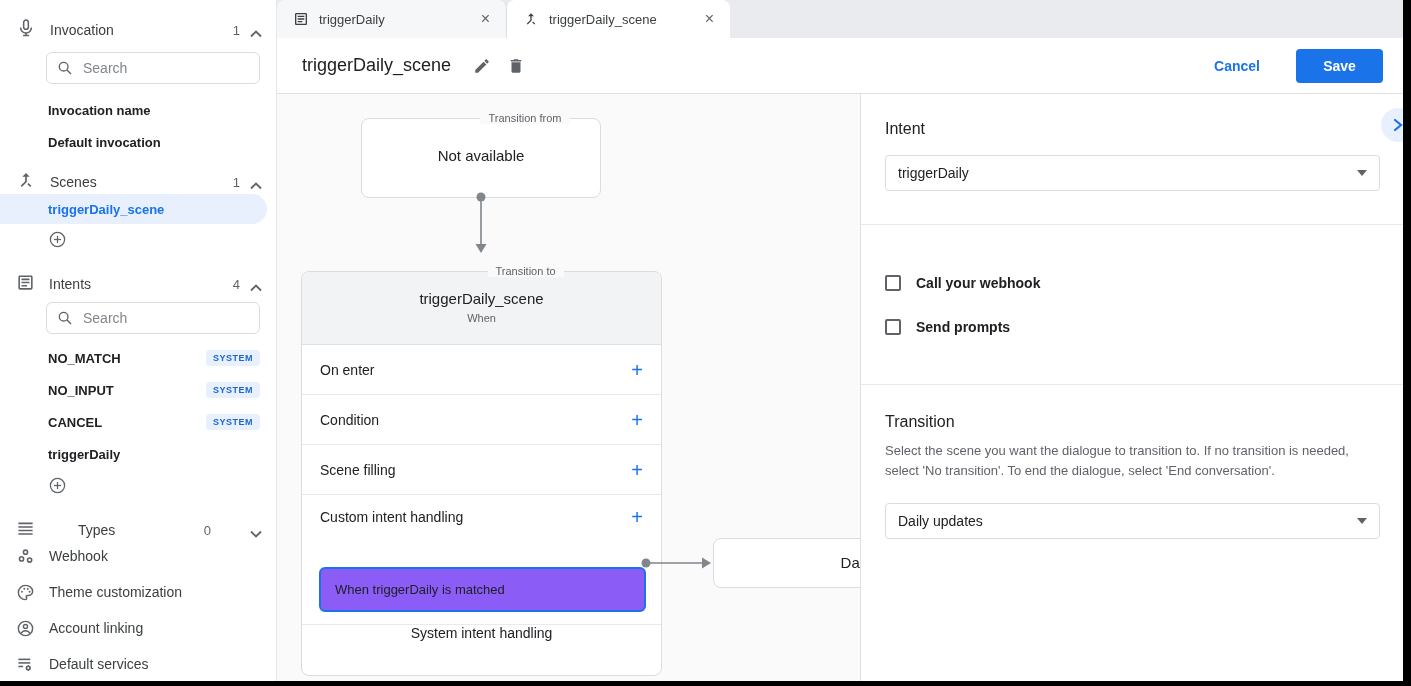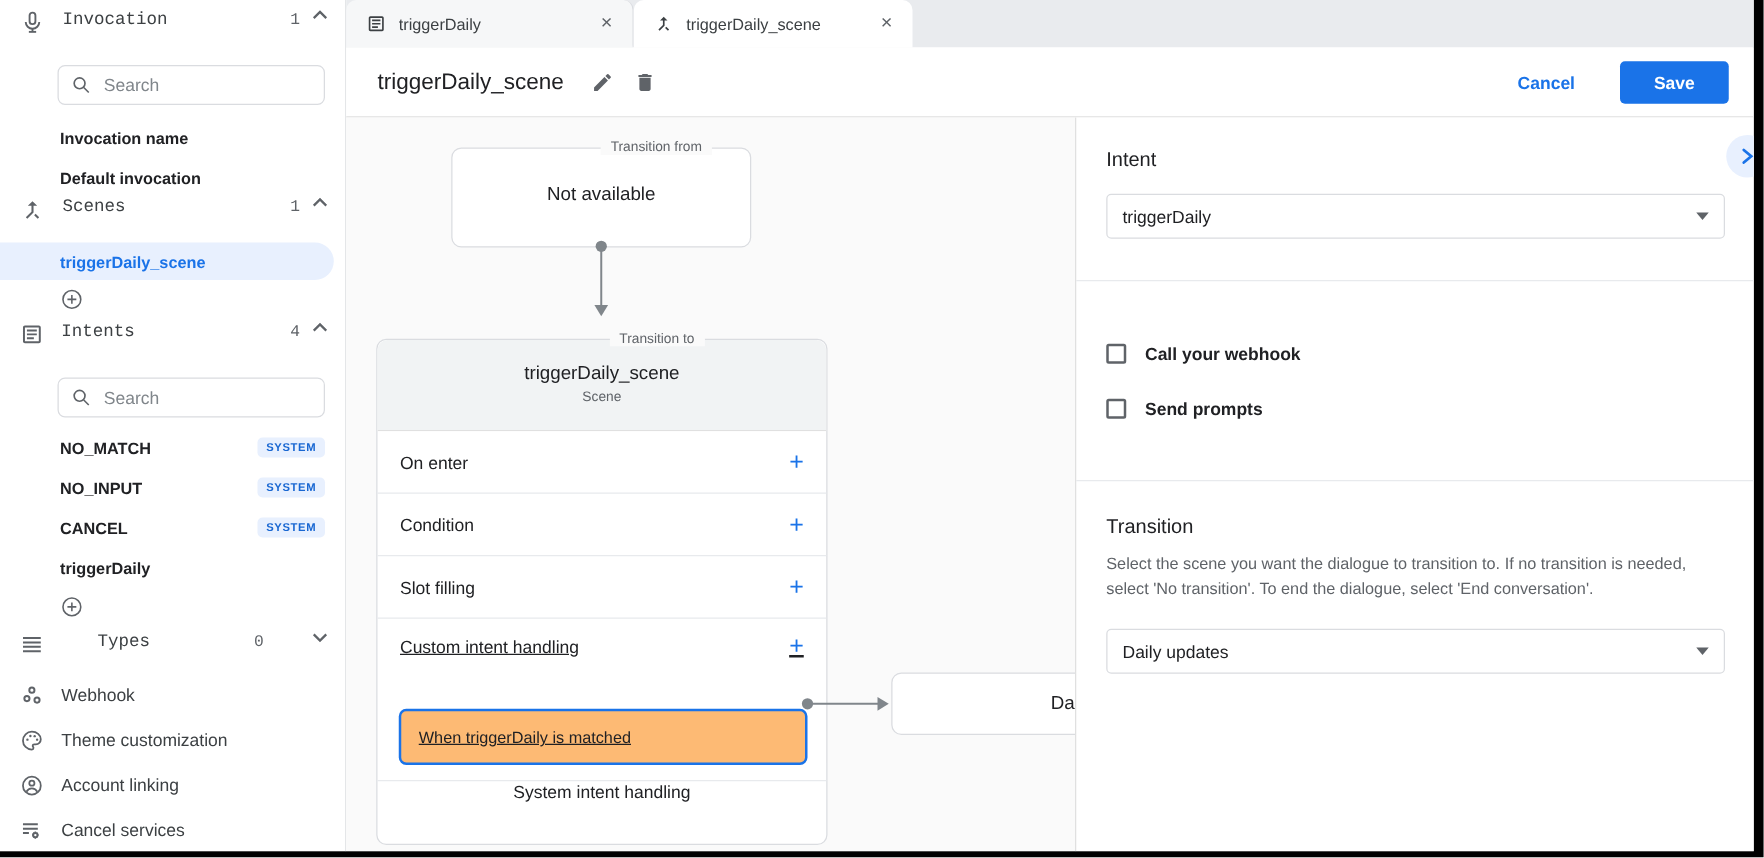--- a/index.html
+++ b/index.html
@@ -2,21 +2,21 @@
 <html><head>
 <meta charset="utf-8">
 <style>
   * { margin:0; padding:0; box-sizing:border-box; }
   html,body { font-family:"Liberation Sans","DejaVu Sans",sans-serif; }
   .app { position:relative; width:1411px; height:686px; background:#000; overflow:hidden; }
   .frame { position:absolute; left:0; top:0; width:1403px; height:681px; background:#fff; display:flex; overflow:hidden; }
 
   
   .sidebar { width:277px; height:100%; background:#fff; border-right:1px solid #e4e6e8; flex:none; overflow:hidden; }
-  .sec-row { display:flex; align-items:flex-start; height:30px; padding:0 14px 0 16px; color:#3c4043; font-size:14px; cursor:pointer;font-family:Liberation Mono, monospace; }
+  .sec-row { display:flex; align-items:flex-end; height:30px; padding:0 14px 0 16px; color:#3c4043; font-size:14px; cursor:pointer; }
   .sec-row .sec-label { margin-left:14px; }
   .sec-row .spacer { flex:1; }
   .sec-row .count { color:#5f6368; font-size:13px; margin-right:10px; }
   .searchbox { display:flex; align-items:center; height:32px; margin:14px 16px 0 46px; border:1px solid #dadce0; border-radius:6px; padding:0 10px; background:#fff; }
   .searchbox input { border:none; outline:none; font-size:14px; color:#202124; margin-left:10px; width:130px; background:transparent; font-family:inherit; }
   .searchbox input::placeholder { color:#80868b; }
   .side-item { display:flex; align-items:center; height:32px; padding:0 16px 0 48px; font-size:13px; font-weight:bold; color:#202124; cursor:pointer; }
   .side-item .spacer { flex:1; }
   .badge { background:#e8f0fe; color:#1967d2; font-size:9px; font-weight:bold; letter-spacing:.5px; padding:3px 7px; border-radius:4px; }
   .selected-pill { display:flex; align-items:center; height:30px; margin:4px 9px 0 0; padding-left:48px; background:#e8f0fe; border-radius:0 15px 15px 0; color:#1a73e8; font-size:13px; font-weight:bold; cursor:pointer; }
@@ -52,23 +52,23 @@
   .from-box .fcontent { display:flex; justify-content:center; margin-top:28px; font-size:15px; color:#202124; }
 
   .scene-card { left:24px; top:177px; width:361px; }
   .scene-head { background:#f1f3f4; border-bottom:1px solid #e0e0e0; border-radius:8px 8px 0 0; height:73px; text-align:center; padding-top:18px; }
   .scene-head .scene-title { font-size:15px; color:#202124; }
   .scene-head .scene-sub { font-size:11px; color:#5f6368; margin-top:5px; }
   .srow { display:flex; align-items:center; height:50px; padding:0 18px; border-bottom:1px solid #e8eaed; font-size:14px; color:#202124;gap:28px; }
   .srow:last-child { border-bottom:none;flex-direction:column; }
   .srow .spacer { flex:1; }
   .plus-btn { color:#1a73e8; font-size:20px; font-weight:normal; cursor:pointer; line-height:1; }
-  .srow-custom { height:auto; flex-direction:column; align-items:stretch; padding:0; border-bottom:1px solid #e8eaed;text-decoration:underline; }
+  .srow-custom { height:auto; flex-direction:column; align-items:stretch; padding:0; border-bottom:1px solid #e8eaed; }
   .srow-custom .srow-inner { display:flex; align-items:center; height:44px; padding:0 18px; font-size:14px; color:#202124; }
-  .hl-card { margin:0 15px 12px 17px; height:45px; background:#fdba74; border:2px solid #1a73e8; border-radius:6px; display:flex; align-items:center; padding:0 14px; font-size:13px; color:#202124; cursor:pointer; }
+  .hl-card { margin:0 15px 12px 17px; height:45px; background:#8b5cf6; border:2px solid #1a73e8; border-radius:6px; display:flex; align-items:center; padding:0 14px; font-size:13px; color:#202124; cursor:pointer; }
   .next-card { left:436px; top:444px; width:346px; height:50px; }
   .next-card .fcontent { display:flex; justify-content:center; margin-top:15px; font-size:15px; color:#202124; white-space:nowrap; }
   .connectors { position:absolute; left:0; top:0; pointer-events:none; }
 
   
   .panel { flex:1; background:#fff; border-left:1px solid #e0e0e0; position:relative; padding:0 0 0 24px; min-width:0; }
   .panel-section { padding-right:16px; }
   .panel-h { font-size:16px; color:#202124; font-weight:normal; }
   .dropdown { display:flex; align-items:center; height:36px; border:1px solid #dadce0; border-radius:4px; padding:0 12px; font-size:14px; color:#202124; cursor:pointer; margin-right:7px; background:#fff; }
   .dropdown .spacer { flex:1; }
@@ -271,21 +271,21 @@
                 <line x1="15.5" y1="18.8" x2="15.5" y2="20.2"></line>
                 <line x1="12.2" y1="16.5" x2="13.2" y2="16.5"></line>
                 <line x1="17.8" y1="16.5" x2="18.8" y2="16.5"></line>
                 <line x1="13.2" y1="14.2" x2="14" y2="15"></line>
                 <line x1="17" y1="18" x2="17.8" y2="18.8"></line>
                 <line x1="17.8" y1="14.2" x2="17" y2="15"></line>
                 <line x1="14" y1="18" x2="13.2" y2="18.8"></line>
               </g>
             </svg>
       </span>
-      <span class="lbl">Cancel services</span>
+      <span class="lbl">Default services</span>
     </div>
   </aside>
 
   <div class="main">
 
     <div class="tabstrip">
       <div class="tab inactive">
         <span class="icon">
           <svg width="16" height="16" viewBox="0 0 24 24" fill="#3c4043">
                 <path d="M19 5v14H5V5h14m0-2H5c-1.1 0-2 .9-2 2v14c0 1.1.9 2 2 2h14c1.1 0 2-.9 2-2V5c0-1.1-.9-2-2-2zm-5 14H7v-2h7v2zm3-4H7v-2h10v2zm0-4H7V7h10v2z"></path>
@@ -328,34 +328,34 @@
 
         <div class="fbox from-box">
           <div class="flegend">Transition from</div>
           <div class="fcontent">Not available</div>
         </div>
 
         <div class="fbox scene-card">
           <div class="flegend">Transition to</div>
           <div class="scene-head">
             <div class="scene-title">triggerDaily_scene</div>
-            <div class="scene-sub">Scene</div>
+            <div class="scene-sub">When</div>
           </div>
           <div class="srow">
             <span>On enter</span>
             <span class="spacer"></span>
             <span class="plus-btn">+</span>
           </div>
           <div class="srow">
             <span>Condition</span>
             <span class="spacer"></span>
             <span class="plus-btn">+</span>
           </div>
           <div class="srow">
-            <span>Slot filling</span>
+            <span>Scene filling</span>
             <span class="spacer"></span>
             <span class="plus-btn">+</span>
           </div>
           <div class="srow srow-custom">
             <div class="srow-inner">
               <span>Custom intent handling</span>
               <span class="spacer"></span>
               <span class="plus-btn">+</span>
             </div>
             <div class="hl-card">

